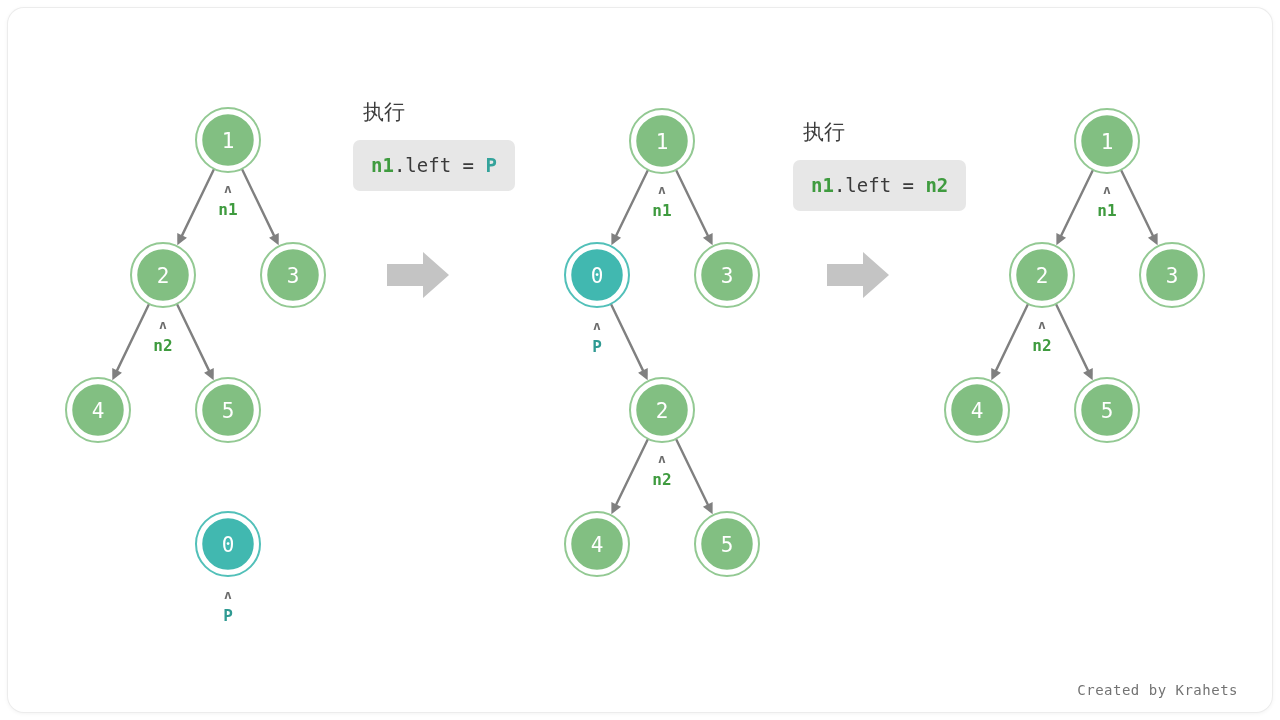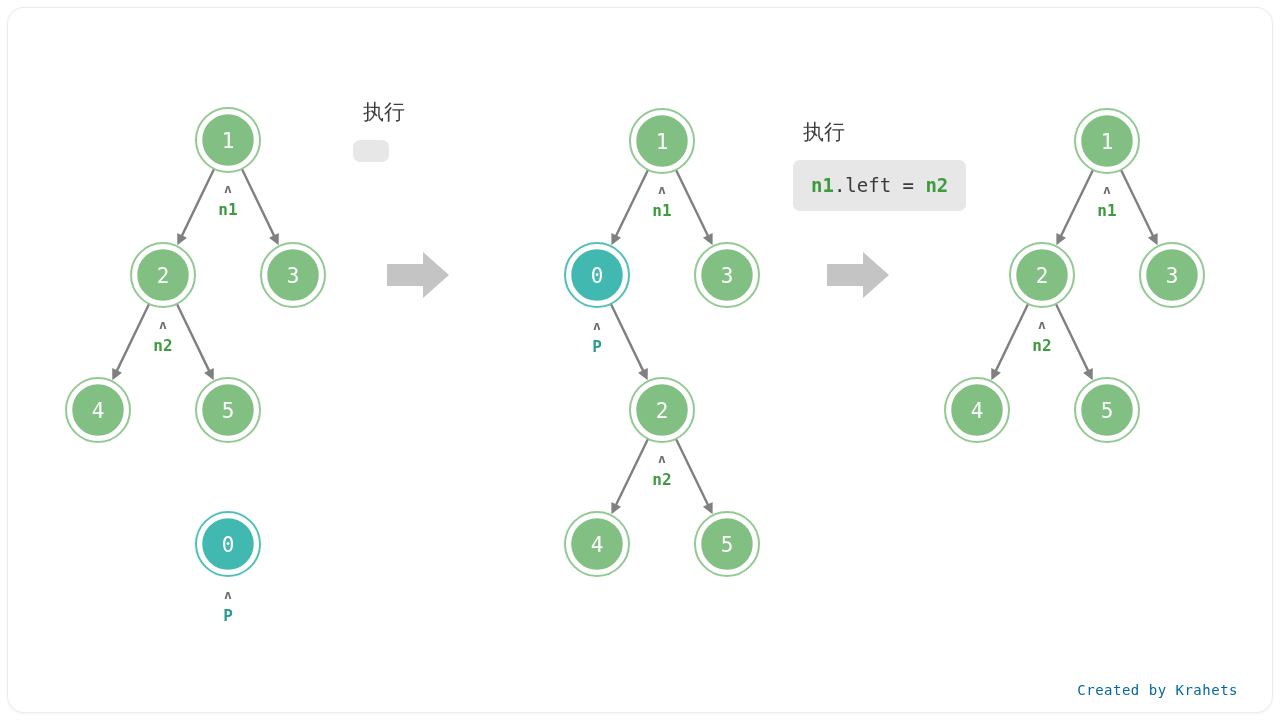--- a/index.html
+++ b/index.html
@@ -80,21 +80,21 @@
   .code-line { display: block; }
   .tok-n { color: #3f9b3f; font-weight: bold; }
   .tok-p { color: #34a39b; font-weight: bold; }
   .tok-plain { color: #3a3a3a; }
   .credit {
     position: absolute;
     right: 42px;
     bottom: 22px;
     font-family: "DejaVu Sans Mono", "Liberation Mono", monospace;
     font-size: 14px;
-    color: #0369a1;
+    color: #737373;
     letter-spacing: 0.5px;
   }
 </style>
 </head>
 <body>
 
 <div id="canvas">
   <div class="card"></div>
 
   <svg class="diagram" id="svg-root" viewBox="0 0 1280 720">
@@ -272,19 +272,19 @@
           <text x="1042" y="329" class="caret">ʌ</text>
           <text x="1042" y="351" class="ptr-label" fill="#3f9b3f">n2</text>
         </g>
       </g>
       <polygon points="387,264 423,264 423,252 449,275 423,298 423,286 387,286" class="block-arrow" fill="#c4c4c4"></polygon>
       <polygon points="827,264 863,264 863,252 889,275 863,298 863,286 827,286" class="block-arrow" fill="#c4c4c4"></polygon>
     </svg>
 
   <div id="overlays">
       <div class="exec-label" style="left: 363px; top: 98px;">执行</div>
-      <div class="code-box" style="left: 353px; top: 140px;"></div>
+      <div class="code-box" style="left: 353px; top: 140px;"><span class="code-line"><span class="tok-n">n1</span><span class="tok-plain">.left = </span><span class="tok-p">P</span></span></div>
       <div class="exec-label" style="left: 803px; top: 118px;">执行</div>
       <div class="code-box" style="left: 793px; top: 160px;"><span class="code-line"><span class="tok-n">n1</span><span class="tok-plain">.left = </span><span class="tok-n">n2</span></span></div>
     </div>
 
   <div class="credit">Created by Krahets</div>
 </div>
 
 </body></html>

